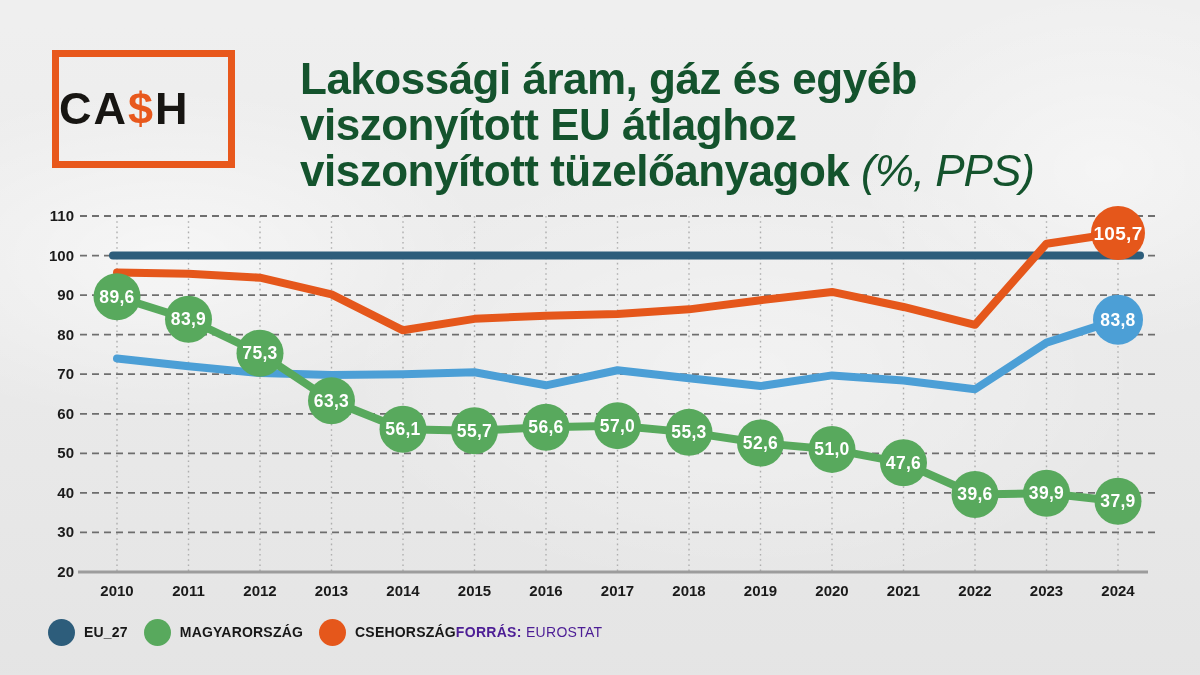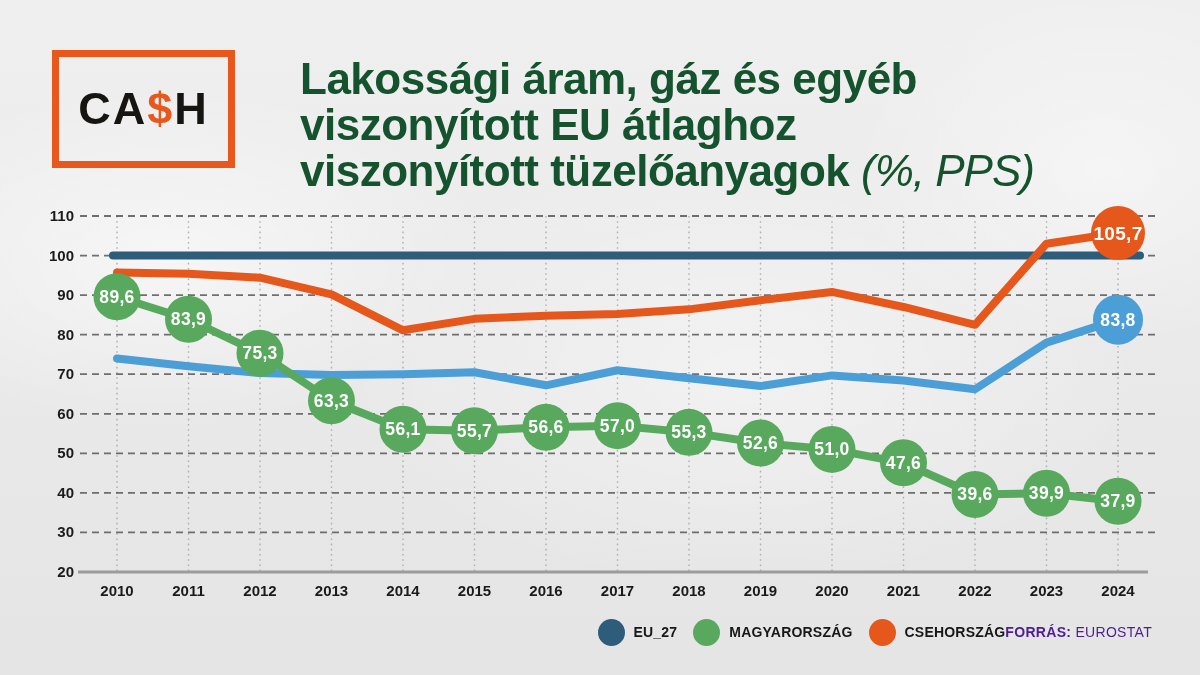--- a/index.html
+++ b/index.html
@@ -16,21 +16,21 @@
       radial-gradient(ellipse 620px 340px at 62% 55%, rgba(255,255,255,.4), transparent 65%),
       radial-gradient(ellipse 420px 300px at 92% 25%, rgba(255,255,255,.45), transparent 60%),
       linear-gradient(180deg, rgba(255,255,255,.18), rgba(0,0,0,.03));
   }
   .layer{position:absolute;inset:0;z-index:1;}
 
   
   .logo{
     position:absolute;left:52px;top:50px;width:183px;height:118px;
     border:7px solid #e8581c;box-sizing:border-box;
-    display:flex;flex-direction:column;align-items:center;justify-content:center;
+    display:flex;flex-direction:column;justify-content:center;
     font-weight:700;color:#171512;line-height:.93;letter-spacing:2px;
     font-size:45px;
   }
   .logo .dollar{color:#e8581c;}
 
   
   .title{
     position:absolute;left:284px;top:40px;margin:16px;width:840px;
     font-size:44px;line-height:1.04;font-weight:700;color:#14532d;
     letter-spacing:-.5px;
@@ -38,21 +38,21 @@
   .title .t-regular{font-weight:400;letter-spacing:-1px;font-style:italic;}
 
   
   #chart{position:absolute;left:0;top:0;}
   .tick-label{font:700 15px "Liberation Sans",sans-serif;fill:#1a1a1a;}
   .point-label{font-weight:700;fill:#ffffff;font-family:"Liberation Sans",sans-serif;letter-spacing:.3px;}
 
   
   .footer{
     position:absolute;left:48px;right:48px;top:614px;height:36px;
-    display:flex;align-items:center;justify-content:flex-end;
+    display:flex;align-items:center;justify-content:flex-start;
   }
   .legend{display:flex;align-items:center;gap:16px;}
   .legend-item{display:flex;align-items:center;gap:9px;}
   .legend-dot{width:27px;height:27px;border-radius:50%;display:inline-block;}
   .legend-label{font-size:14px;font-weight:700;color:#171717;letter-spacing:.2px;}
   .source{font-size:14px;color:#4c1d95;letter-spacing:.3px;}
   .source b{font-weight:700;}
 </style>
 </head>
 <body>

